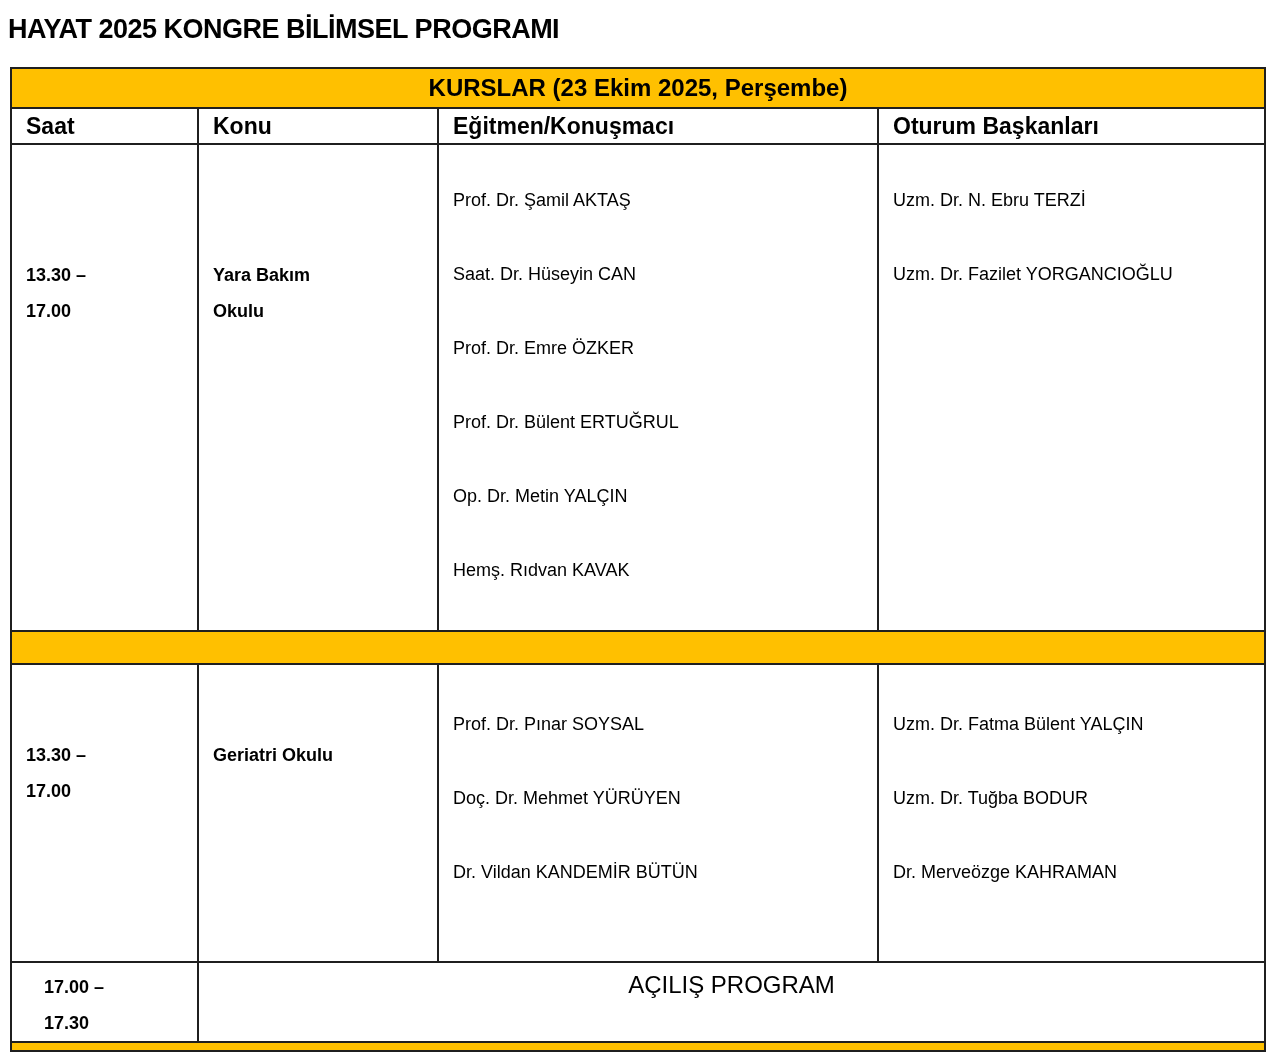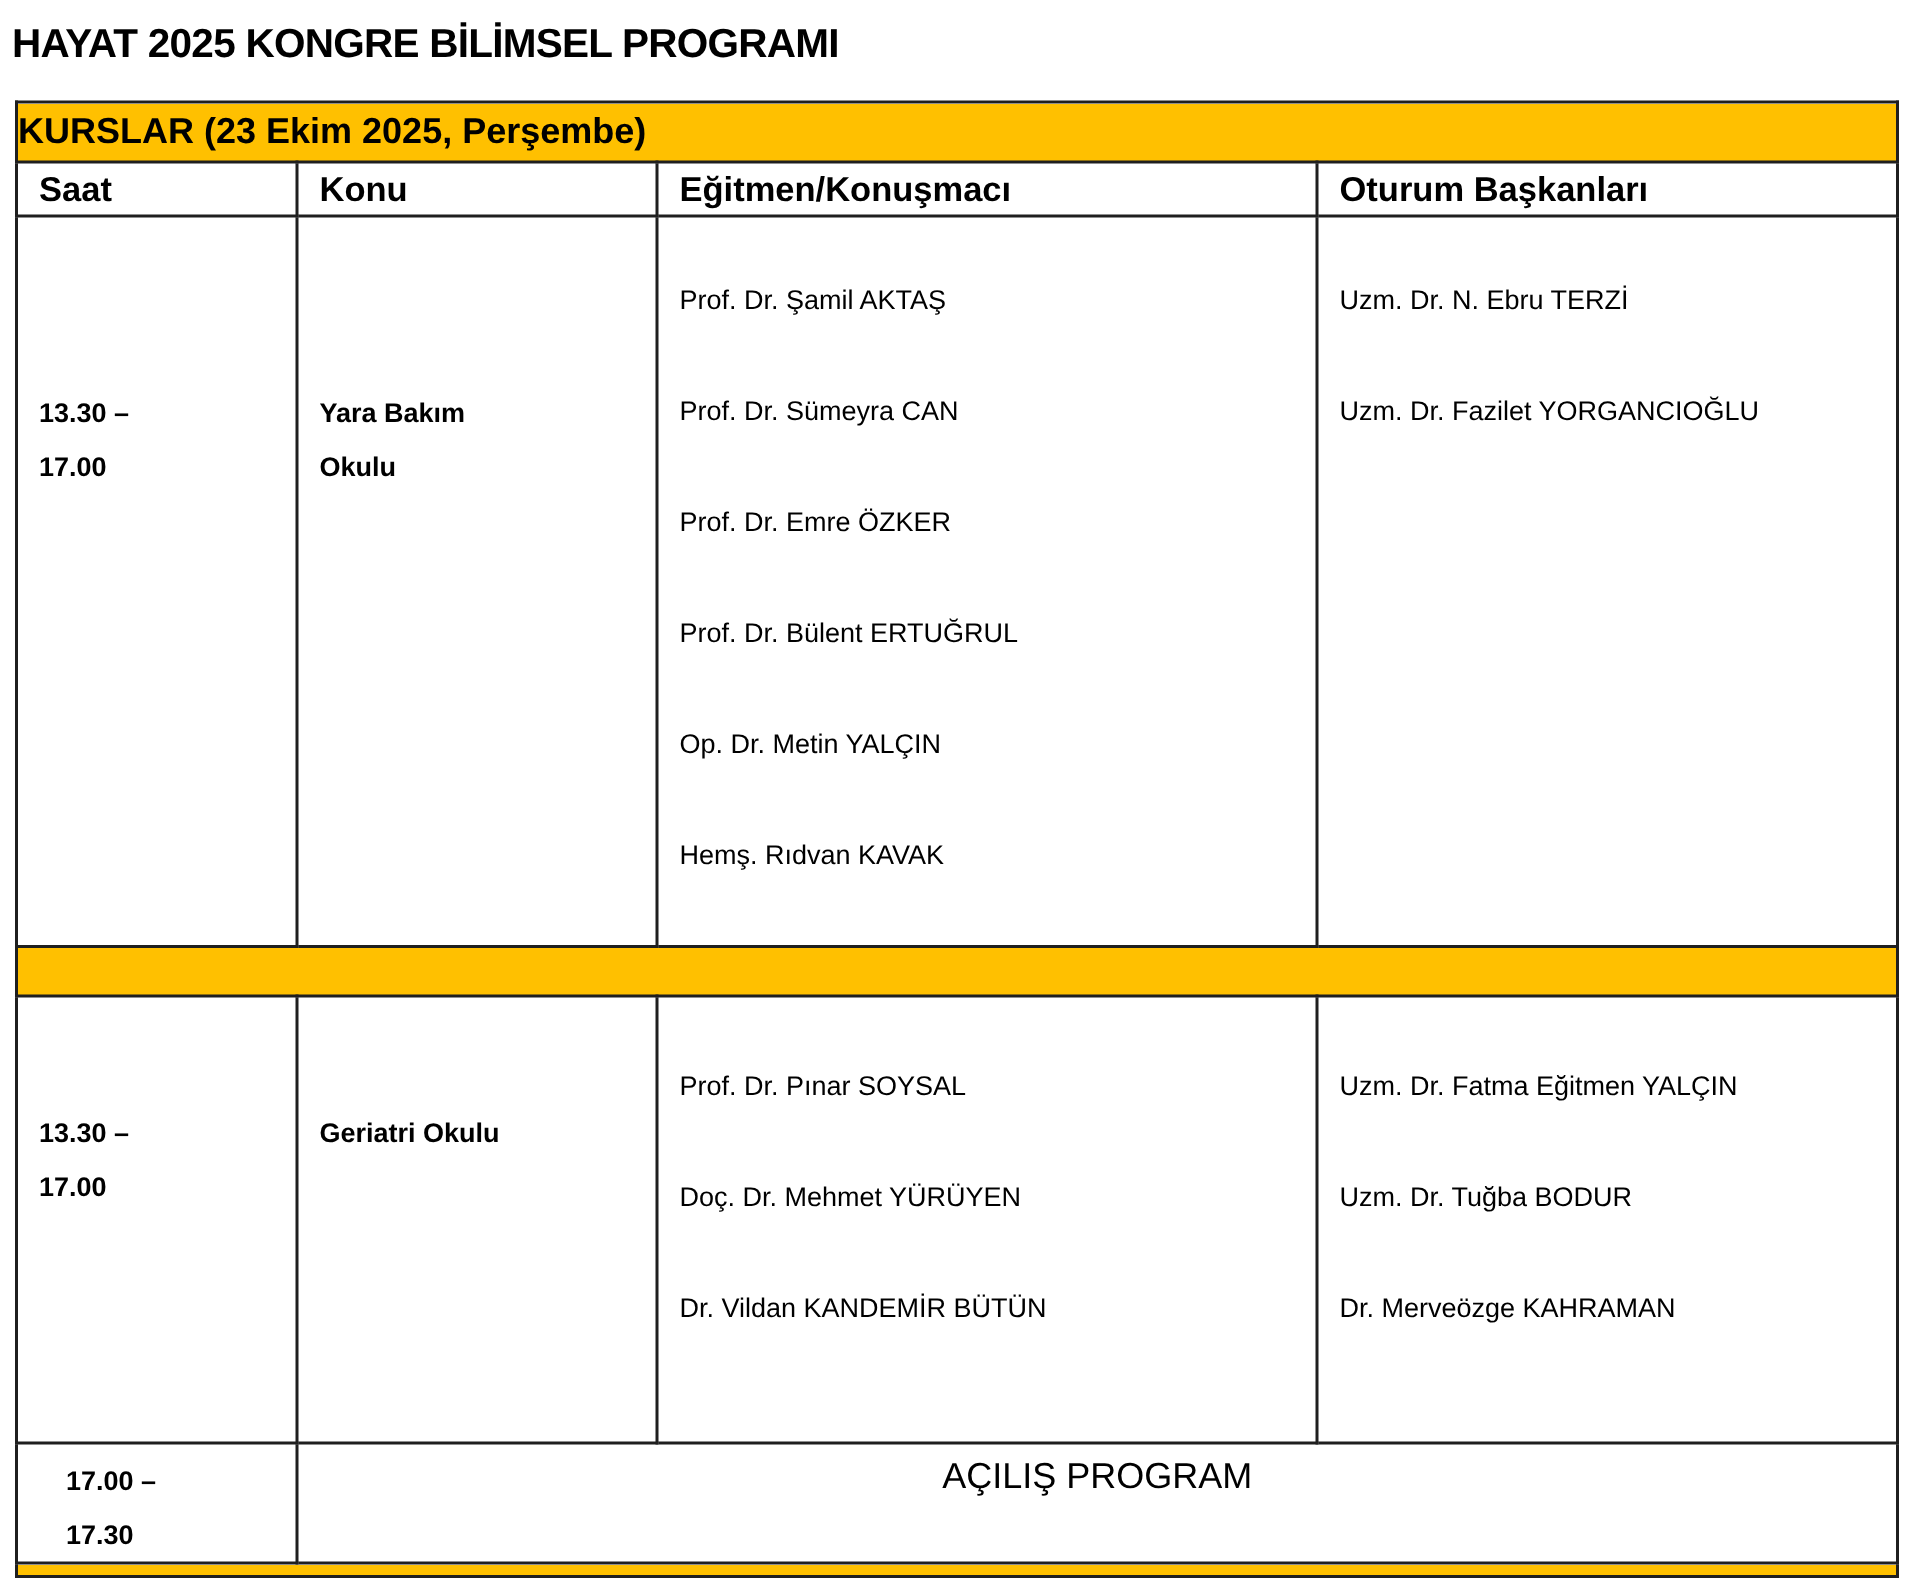--- a/index.html
+++ b/index.html
@@ -36,21 +36,21 @@
   }
   table.program td {
     border: 2px solid var(--border);
     vertical-align: top;
     font-size: 18px;
     padding: 0 6px 0 14px;
     overflow: hidden;
   }
   tr.banner-row td {
     background: var(--accent);
-    text-align: left;
+    text-align: center;
     vertical-align: middle;
     font-weight: bold;
     font-size: 24px;
     height: 40px;
     padding: 0;
   }
   tr.header-row td {
     font-weight: bold;
     vertical-align: middle;
     height: 36px;
@@ -121,21 +121,21 @@
       <td class="time-cell">
         <div>13.30 –</div>
         <div>17.00</div>
       </td>
       <td class="topic-cell">
         <div>Yara Bakım</div>
         <div>Okulu</div>
       </td>
       <td class="people-cell speakers-cell">
         <p>Prof. Dr. Şamil AKTAŞ</p>
-        <p>Prof. Dr. Sümeyra CAN</p>
+        <p>Saat. Dr. Hüseyin CAN</p>
         <p>Prof. Dr. Emre ÖZKER</p>
         <p>Prof. Dr. Bülent ERTUĞRUL</p>
         <p>Op. Dr. Metin YALÇIN</p>
         <p>Hemş. Rıdvan KAVAK</p>
       </td>
       <td class="people-cell chairs-cell">
         <p>Uzm. Dr. N. Ebru TERZİ</p>
         <p>Uzm. Dr. Fazilet YORGANCIOĞLU</p>
       </td>
     </tr>
@@ -151,21 +151,21 @@
       </td>
       <td class="topic-cell">
         <div>Geriatri Okulu</div>
       </td>
       <td class="people-cell speakers-cell">
         <p>Prof. Dr. Pınar SOYSAL</p>
         <p>Doç. Dr. Mehmet YÜRÜYEN</p>
         <p>Dr. Vildan KANDEMİR BÜTÜN</p>
       </td>
       <td class="people-cell chairs-cell">
-        <p>Uzm. Dr. Fatma Eğitmen YALÇIN</p>
+        <p>Uzm. Dr. Fatma Bülent YALÇIN</p>
         <p>Uzm. Dr. Tuğba BODUR</p>
         <p>Dr. Merveözge KAHRAMAN</p>
       </td>
     </tr>
 
     <tr class="footer-row">
       <td class="time-cell">
         <div>17.00 –</div>
         <div>17.30</div>
       </td>

